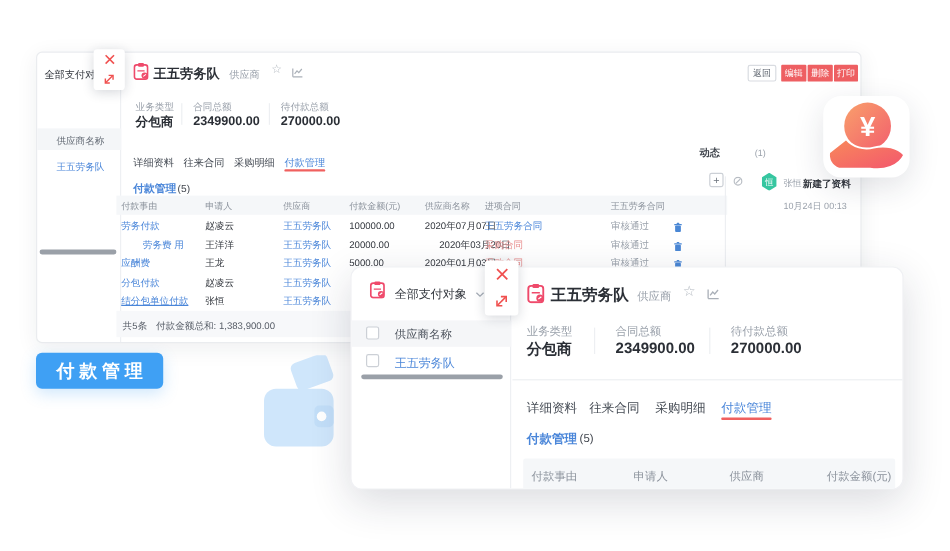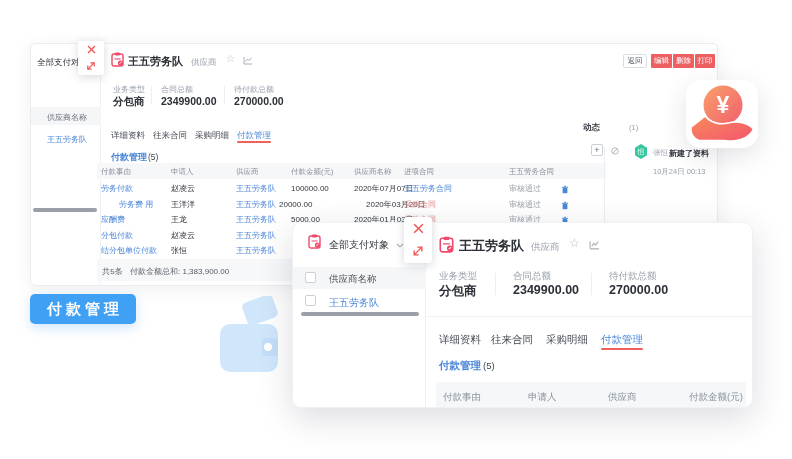--- a/index.html
+++ b/index.html
@@ -162,21 +162,21 @@
           <span class="cell" style="left: 530px; top: 3px;"><svg width="8" height="9" viewBox="0 0 10 11">
               <rect x="2" y="3.6" width="6" height="6.6" rx="1" fill="#4a87d5"></rect>
               <rect x="1" y="2" width="8" height="1.3" rx="0.6" fill="#4a87d5"></rect>
               <rect x="3.6" y="0.7" width="2.8" height="1.3" rx="0.6" fill="#4a87d5"></rect>
             </svg></span>
         </div>
         <div class="trow" style="top: 152.5px;">
           <span class="cell link" style="left: 88px;">劳务费 用</span>
           <span class="cell dark" style="left: 140px;">王洋洋</span>
           <span class="cell link" style="left: 205px;">王五劳务队</span>
-          <span class="cell dark" style="left: 248px;">20000.00</span>
+          <span class="cell dark" style="left: 260px;">20000.00</span>
           <span class="cell dark" style="left: 335px;">2020年03月20日</span>
           <span class="cell linkred" style="left: 373px;">采购合同</span>
           <span class="cell muted" style="left: 478px;">审核通过</span>
           <span class="cell" style="left: 530px; top: 3px;"><svg width="8" height="9" viewBox="0 0 10 11">
               <rect x="2" y="3.6" width="6" height="6.6" rx="1" fill="#4a87d5"></rect>
               <rect x="1" y="2" width="8" height="1.3" rx="0.6" fill="#4a87d5"></rect>
               <rect x="3.6" y="0.7" width="2.8" height="1.3" rx="0.6" fill="#4a87d5"></rect>
             </svg></span>
         </div>
         <div class="trow" style="top: 168px;">
@@ -196,21 +196,21 @@
         <div class="trow" style="top: 183.5px;">
           <span class="cell link" style="left: 70px;">分包付款</span>
           <span class="cell dark" style="left: 140px;">赵凌云</span>
           <span class="cell link" style="left: 205px;">王五劳务队</span>
           <span class="cell dark" style="left: 260px;"></span>
           <span class="cell dark" style="left: 323px;"></span>
           <span class="cell link" style="left: 373px;"></span>
           <span class="cell muted" style="left: 478px;"></span>
         </div>
         <div class="trow" style="top: 199px;">
-          <span class="cell link" style="left: 70px;">结分包单位付款</span>
+          <span class="cell link" style="left: 70px; text-decoration: underline;">结分包单位付款</span>
           <span class="cell dark" style="left: 140px;">张恒</span>
           <span class="cell link" style="left: 205px;">王五劳务队</span>
           <span class="cell dark" style="left: 260px;"></span>
           <span class="cell dark" style="left: 323px;"></span>
           <span class="cell link" style="left: 373px;"></span>
           <span class="cell muted" style="left: 478px;"></span>
         </div>
       </div>
 
     <div class="abs" style="left:66px; top:215px; width:509px; height:22px; background:#f7f8fa;">

